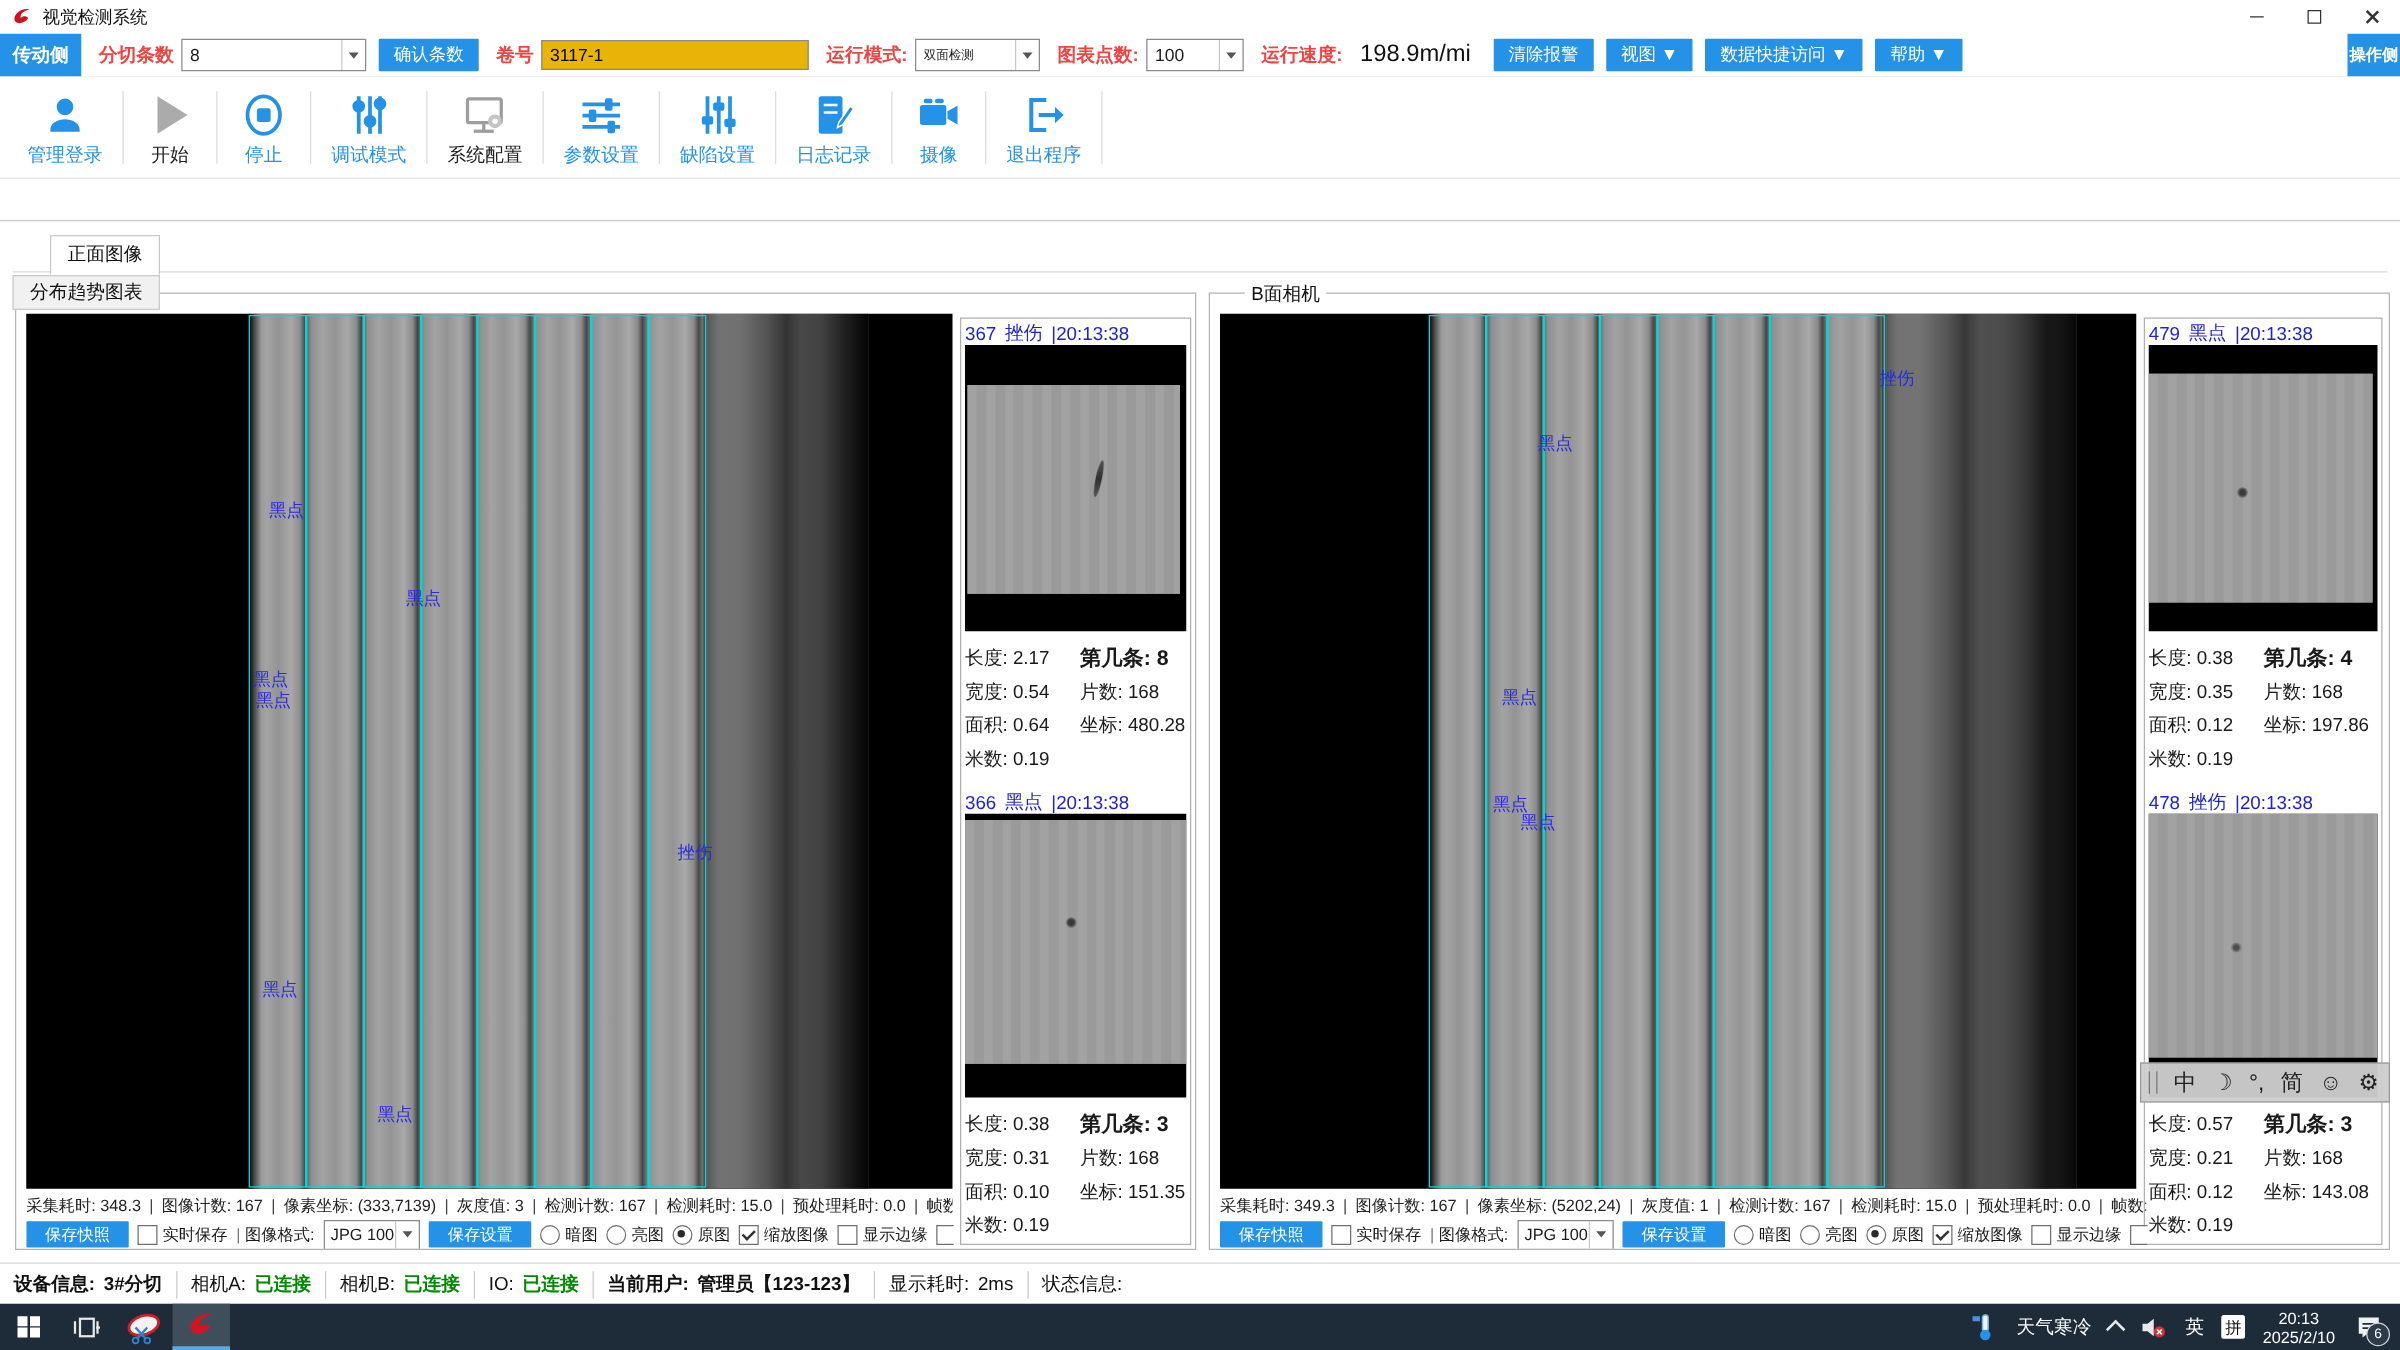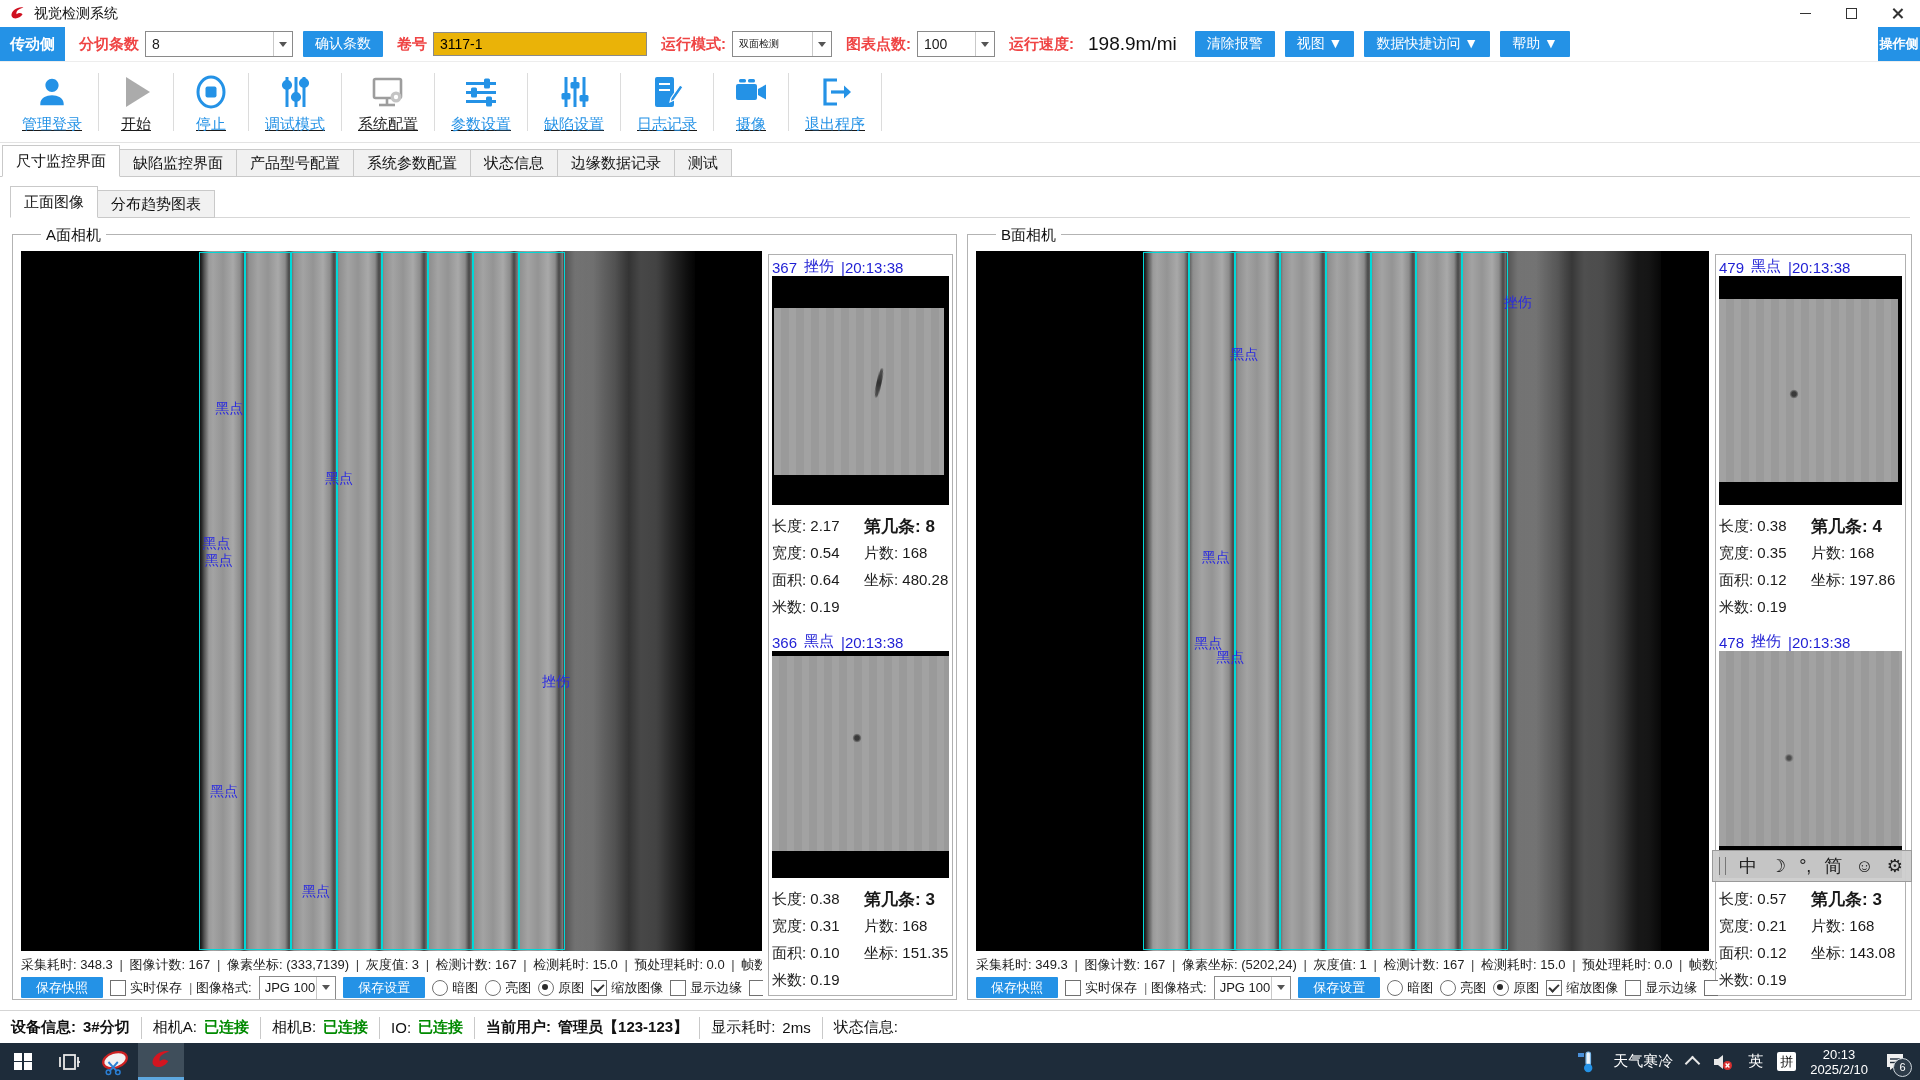--- a/index.html
+++ b/index.html
@@ -23,31 +23,31 @@
   .tb-label{font-weight:bold;font-size:15px;color:#ef4444;margin:0 6px 0 14px;white-space:nowrap;}
   .combo{position:relative;background:#fff;border:1px solid #8a8a8a;height:24px;display:flex;align-items:center;font-size:14px;padding:0 22px 0 6px;}
   .combo .arr{position:absolute;right:0;top:0;width:18px;height:100%;border-left:1px solid #c9c9c9;display:flex;align-items:center;justify-content:center;}
   .combo .arr::after{content:"";border:4px solid transparent;border-top:5px solid #555;margin-top:4px;}
   .text-input{background:#eab308;border:1px solid #8a8a8a;height:22px;font-size:14px;padding:0 6px;font-family:inherit;}
   .speed-val{font-size:19px;color:#111;background:#fff;padding:0 8px;white-space:nowrap;}
   .tb-btn{height:26px;padding:0 12px;margin-left:10px;font-size:14px;white-space:nowrap;}
   .tb-op{margin-left:auto;height:34px;width:42px;font-size:13px;font-weight:bold;border-radius:0;overflow:hidden;white-space:nowrap;}
   
   .iconbar{position:absolute;top:62px;left:0;width:1920px;height:80px;background:#fff;display:flex;align-items:center;border-bottom:1px solid #e3e3e3;padding-left:6px;}
-  .icon-item{display:flex;flex-direction:column;align-items:center;justify-content:center;padding:0 16px;height:74px;text-decoration:underline;}
+  .icon-item{display:flex;flex-direction:column;align-items:center;justify-content:center;padding:0 16px;height:74px;}
   .icon-item .ic{width:42px;height:42px;display:flex;align-items:center;justify-content:center;}
   .icon-item .lb{font-size:15px;margin-top:2px;color:#2492e6;white-space:nowrap;}
   .icon-item .lb.gray{color:#222;}
   .icon-sep{width:1px;height:58px;background:#dcdcdc;}
   
   .maintabs{position:absolute;top:146px;left:2px;height:31px;display:flex;align-items:flex-end;z-index:3;}
   .tab{height:26px;line-height:26px;padding:0 13px;background:#f1f1f1;border:1px solid #c9c9c9;margin-right:-1px;font-size:15px;color:#111;white-space:nowrap;}
   .tab.active{background:#fff;height:30px;line-height:30px;border-bottom:1px solid #fff;z-index:4;}
   .tabline{position:absolute;top:176px;left:0;width:1920px;height:1px;background:#c9c9c9;z-index:2;}
-  .subtabs{position:absolute;top:188px;left:10px;height:30px;display:flex;align-items:flex-end;z-index:3;}
+  .subtabs{position:absolute;top:188px;left:10px;height:30px;display:flex;align-items:flex-end;z-index:3;flex-direction:column;}
   .subtabline{position:absolute;top:217px;left:10px;width:1900px;height:1px;background:#d7d7d7;z-index:2;}
   
   .groupbox{position:absolute;top:234px;width:943px;height:764px;border:1px solid #b3b3b3;background:#fff;}
   .groupbox.a{left:12px;} .groupbox.b{left:967px;}
   .gb-label{position:absolute;top:-9px;left:8px;background:#fff;padding:0 5px;font-size:15px;color:#111;z-index:2;margin-left:20px;}
   
   .cam-img{position:absolute;left:8px;top:16px;height:700px;background:#000;overflow:hidden;}
   .groupbox.a .cam-img{width:741px;} .groupbox.b .cam-img{width:733px;}
   .cam-material{position:absolute;top:0;bottom:0;
      background:repeating-linear-gradient(90deg,#474747 0px,#8e8e8e 5px,#a3a3a3 14px,#949494 24px,#a9a9a9 34px,#8c8c8c 41px,#474747 45px);}
@@ -277,29 +277,20 @@
           <path d="M22 8 H10 V32 H22" fill="none" stroke="#2492e6" stroke-width="3.2"></path>
           <line x1="16" y1="20" x2="32" y2="20" stroke="#2492e6" stroke-width="3.2"></line>
           <polygon points="29,13.5 36,20 29,26.5" fill="#2492e6"></polygon>
         </svg>
       </span>
       <span class="lb">退出程序</span>
     </div>
     <div class="icon-sep"></div>
   </div>
 
-  <div class="maintabs">
-    <div class="tab active">尺寸监控界面</div>
-    <div class="tab">缺陷监控界面</div>
-    <div class="tab">产品型号配置</div>
-    <div class="tab">系统参数配置</div>
-    <div class="tab">状态信息</div>
-    <div class="tab">边缘数据记录</div>
-    <div class="tab">测试</div>
-  </div>
   <div class="tabline"></div>
 
   <div class="subtabs">
     <div class="tab active">正面图像</div>
     <div class="tab">分布趋势图表</div>
   </div>
   <div class="subtabline"></div>
 
   <div class="groupbox a">
     <span class="gb-label">A面相机</span>

